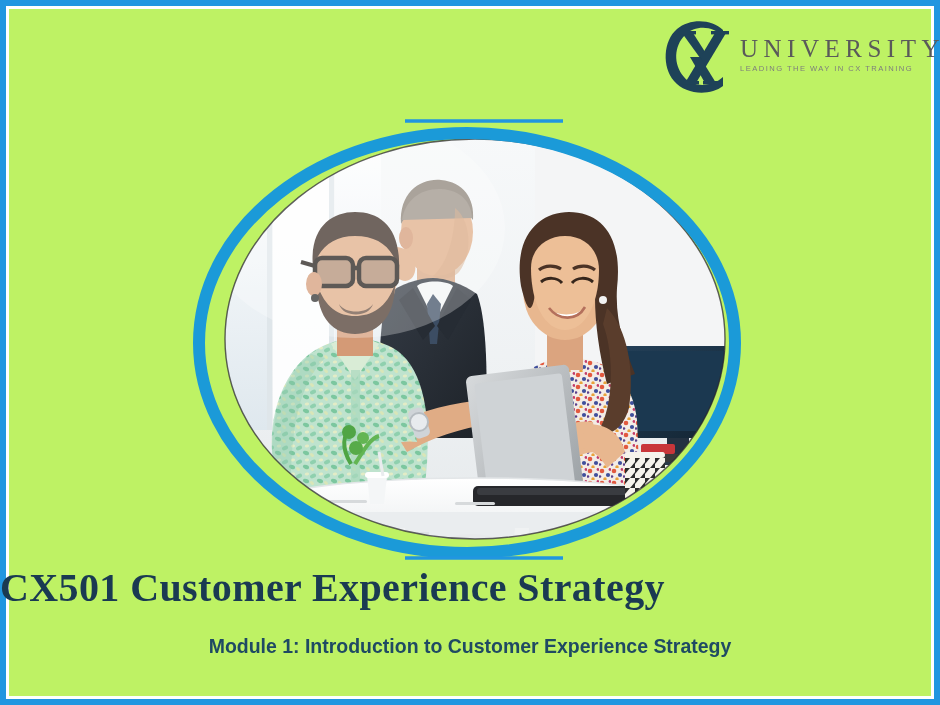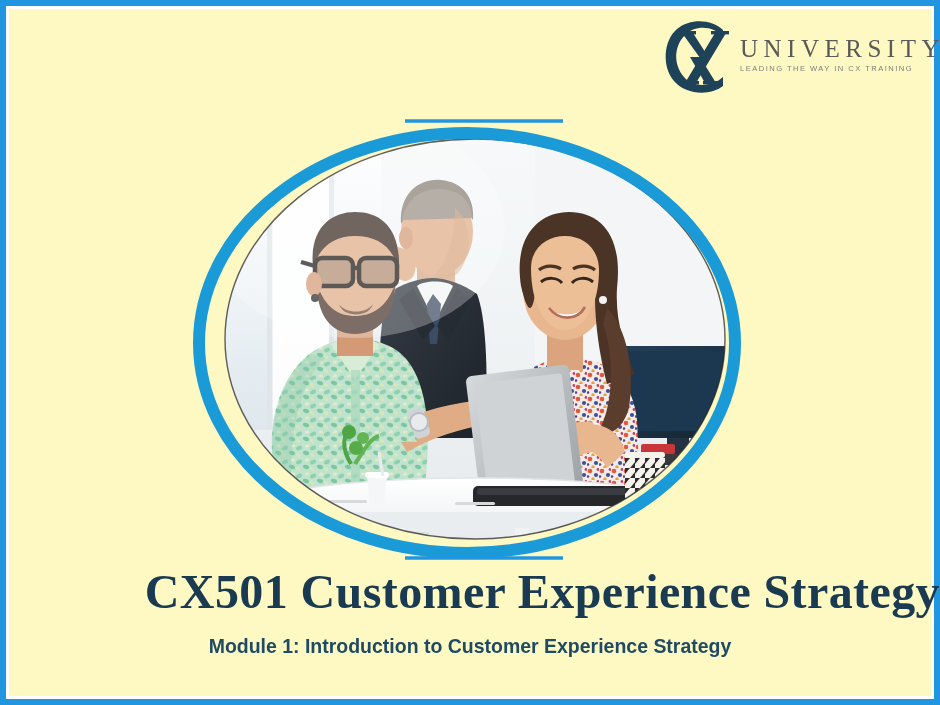--- a/index.html
+++ b/index.html
@@ -12,21 +12,21 @@
     height: 705px;
     overflow: hidden;
     font-family: "Liberation Sans", sans-serif;
   }
 
   
   .slide {
     position: relative;
     width: 940px;
     height: 705px;
-    background: #fef9c3;
+    background: #bef264;
     box-sizing: border-box;
   }
   .slide-border {
     position: absolute;
     left: 0; top: 0;
     width: 940px;
     height: 705px;
     box-sizing: border-box;
     border: 6px solid #2196e0;
     pointer-events: none;
@@ -89,24 +89,24 @@
     height: 462px;
   }
   .hero svg { display: block; }
 
   
   .title {
     position: absolute;
     left: 0;
     top: 566px;
     width: 940px;
-    text-align: right;
+    text-align: left;
     font-family: "Liberation Serif", serif;
     font-weight: bold;
-    font-size: 48px;
+    font-size: 40px;
     letter-spacing: 0.4px;
     color: #1a3a52;
     line-height: 1.1;
   }
   .subtitle {
     position: absolute;
     left: 0;
     top: 634px;
     width: 940px;
     text-align: center;

